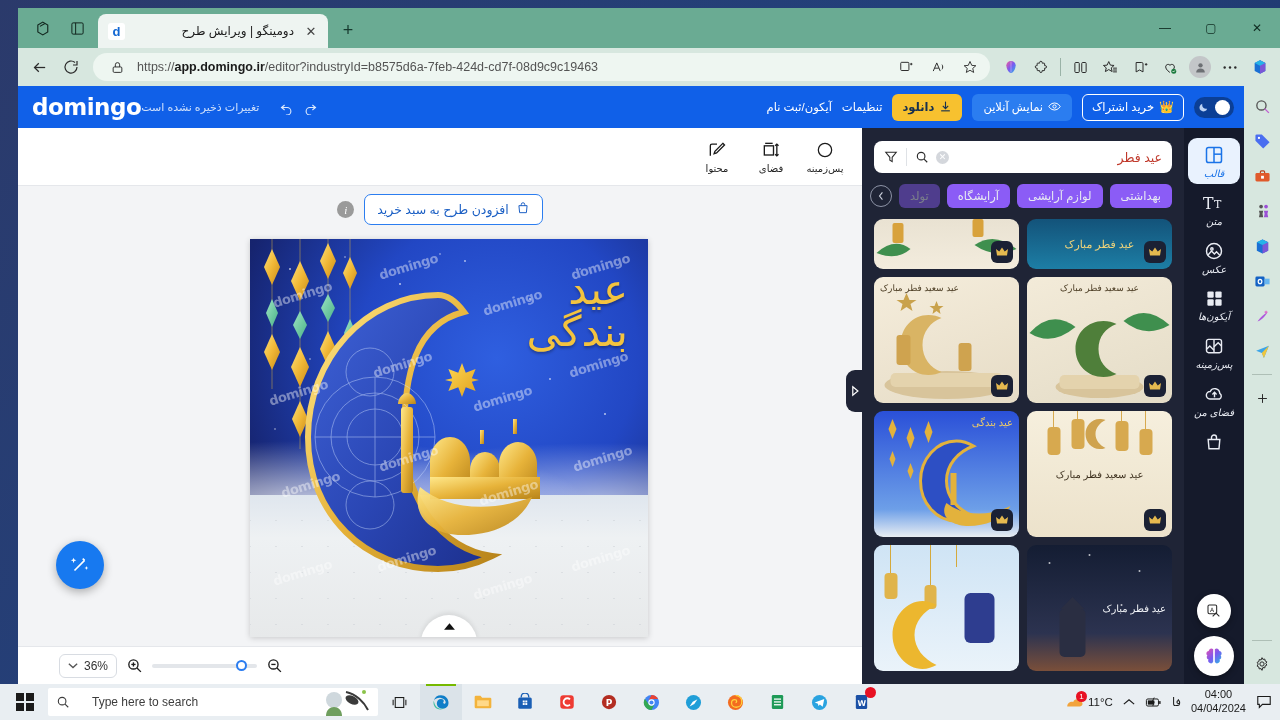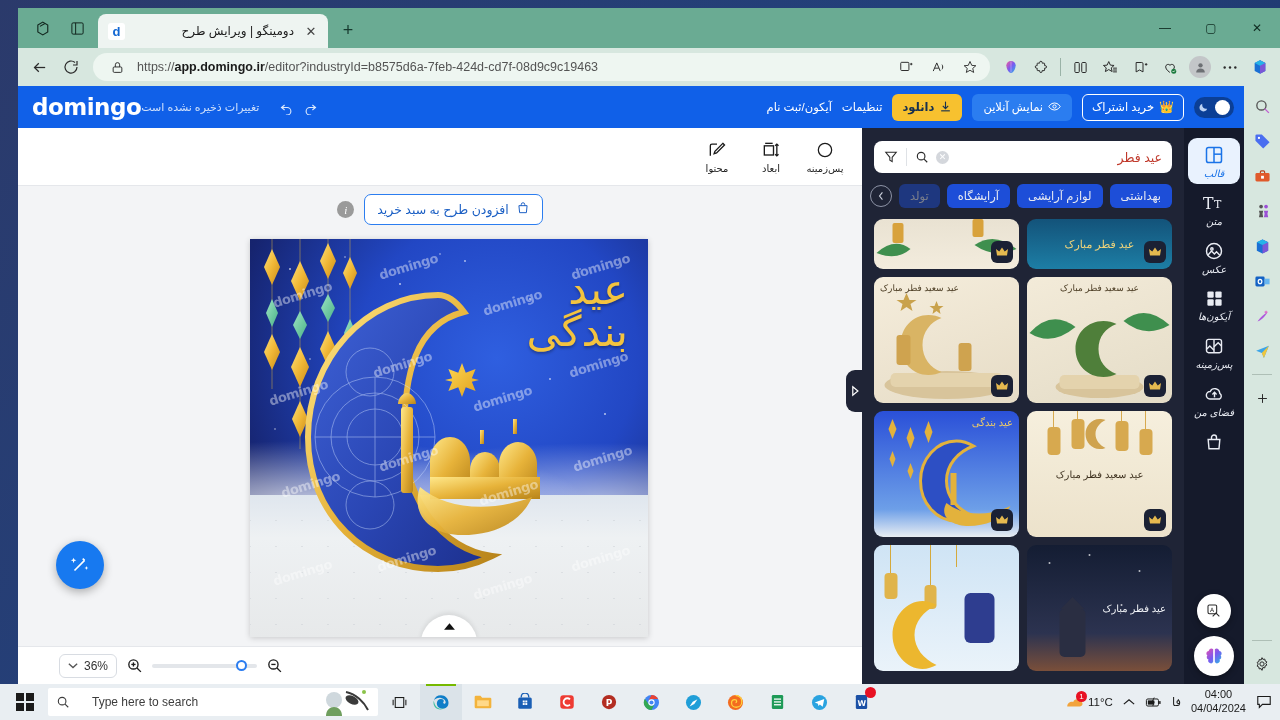--- a/index.html
+++ b/index.html
@@ -273,21 +273,21 @@
     font-size: 9px; display: flex; align-items: center; justify-content: center; margin-right: 6px;
   }
   .search-mag { color: #2b2b2b; display: flex; align-items: center; margin-right: 7px; }
   .filter-div { width: 1px; height: 18px; background: #dfe2e6; margin: 0 8px; }
   .filter-ico { color: #2b2b2b; display: flex; align-items: center; }
   .chips {
     display: flex; align-items: center; gap: 7px; padding: 11px 12px 9px 12px;
     direction: rtl; overflow: hidden;
   }
   .chip {
-    background: #1d4ed8; color: #e7eaf2; font-size: 11.5px; border-radius: 6px;
+    background: #8b5cf6; color: #e7eaf2; font-size: 11.5px; border-radius: 6px;
     height: 24px; padding: 0 11px; display: flex; align-items: center;
     white-space: nowrap; direction: rtl; text-align: center;
   }
   .chip-nav {
     width: 22px; height: 22px; border-radius: 50%; border: 1px solid #8d93a6;
     color: #cdd2de; display: flex; align-items: center; justify-content: center;
     font-size: 9px; flex: 0 0 auto;
   }
   .chip.faded { opacity: .45; }
   .grid {
@@ -589,21 +589,21 @@
             <span class="tool-label">پس‌زمینه</span>
           </div>
           <div class="tool">
             <svg width="20" height="20" viewBox="0 0 24 24" fill="none" stroke="#1b1b1b" stroke-width="1.6">
               <rect x="4" y="7" width="11" height="11"></rect>
                 <line x1="19" y1="5" x2="19" y2="19"></line>
               <polyline points="17 7 19 5 21 7"></polyline>
                 <polyline points="17 17 19 19 21 17"></polyline>
               <line x1="5" y1="4" x2="14" y2="4"></line>
             </svg>
-            <span class="tool-label">ابعاد</span>
+            <span class="tool-label">فضای</span>
           </div>
           <div class="tool">
             <svg width="20" height="20" viewBox="0 0 24 24" fill="none" stroke="#1b1b1b" stroke-width="1.6">
               <path d="M4 19V7a2 2 0 0 1 2-2h6"></path>
                 <path d="M19 4l2 2-9.5 9.5-3 1 1-3z"></path>
             </svg>
             <span class="tool-label">محتوا</span>
           </div>
         </div>
 

